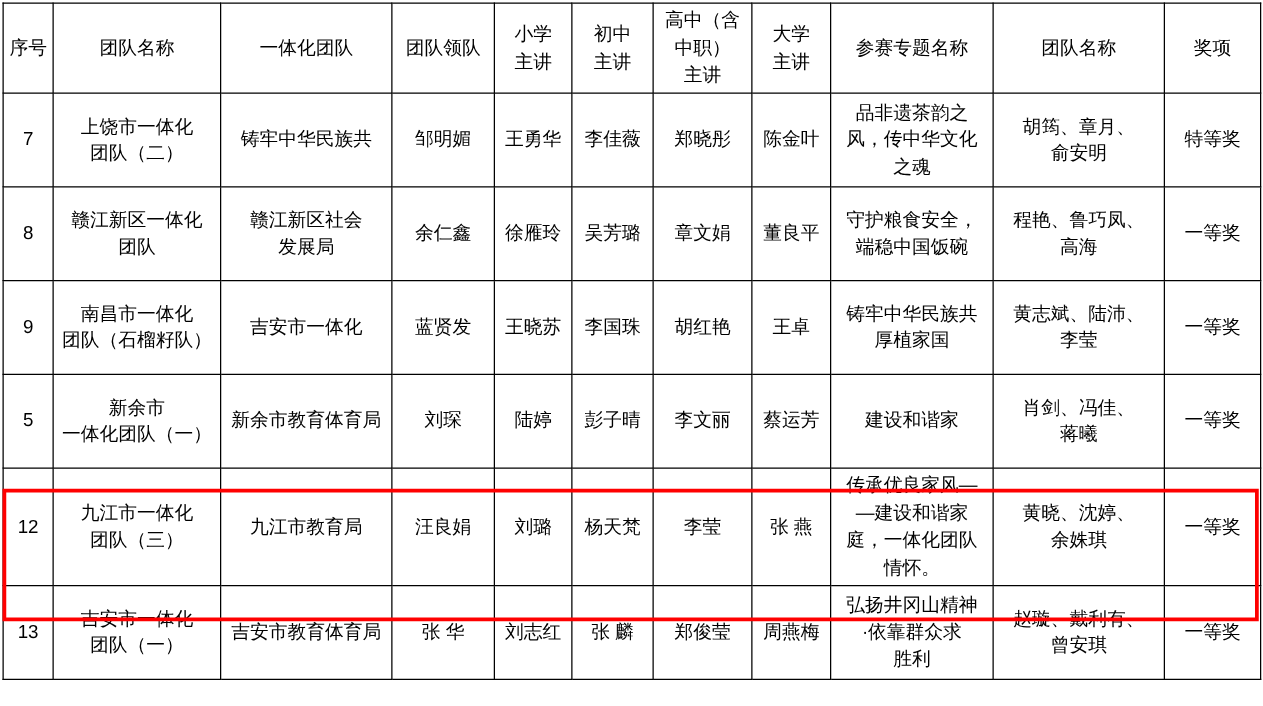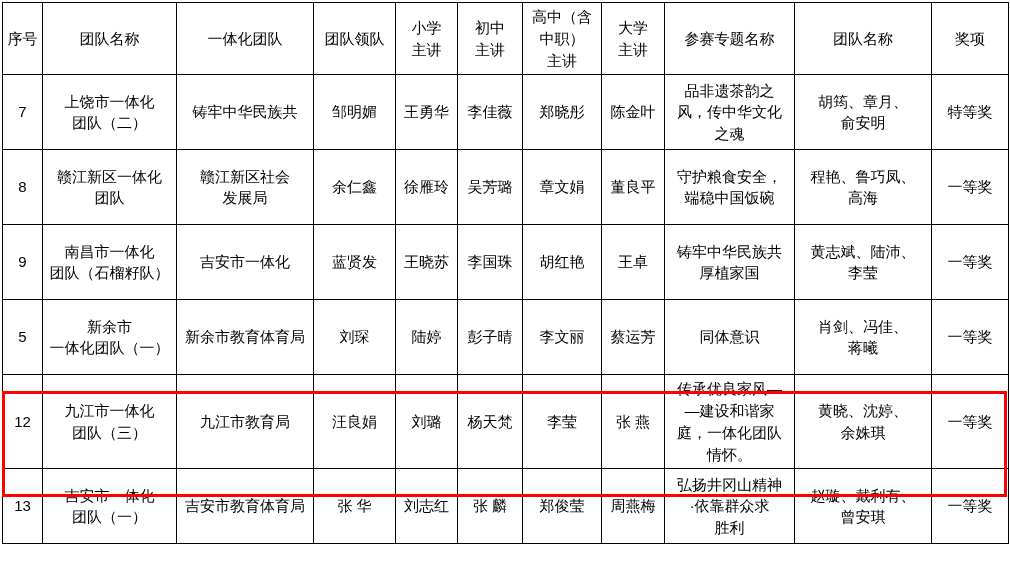--- a/index.html
+++ b/index.html
@@ -166,21 +166,21 @@
       <tr>
         <td class="nowrapish">5</td>
         <td class="nowrapish">新余市
 一体化团队（一）</td>
         <td class="nowrapish">新余市教育体育局</td>
         <td class="nowrapish">刘琛</td>
         <td class="nowrapish">陆婷</td>
         <td class="nowrapish">彭子晴</td>
         <td class="nowrapish">李文丽</td>
         <td class="nowrapish">蔡运芳</td>
-        <td class="nowrapish">同体意识</td>
+        <td class="nowrapish">建设和谐家</td>
         <td class="nowrapish">肖剑、冯佳、
 蒋曦</td>
         <td class="nowrapish">一等奖</td>
       </tr>
       <tr class="highlight-row">
         <td class="nowrapish">12</td>
         <td class="nowrapish">九江市一体化
 团队（三）</td>
         <td class="nowrapish">九江市教育局</td>
         <td class="nowrapish">汪良娟</td>

